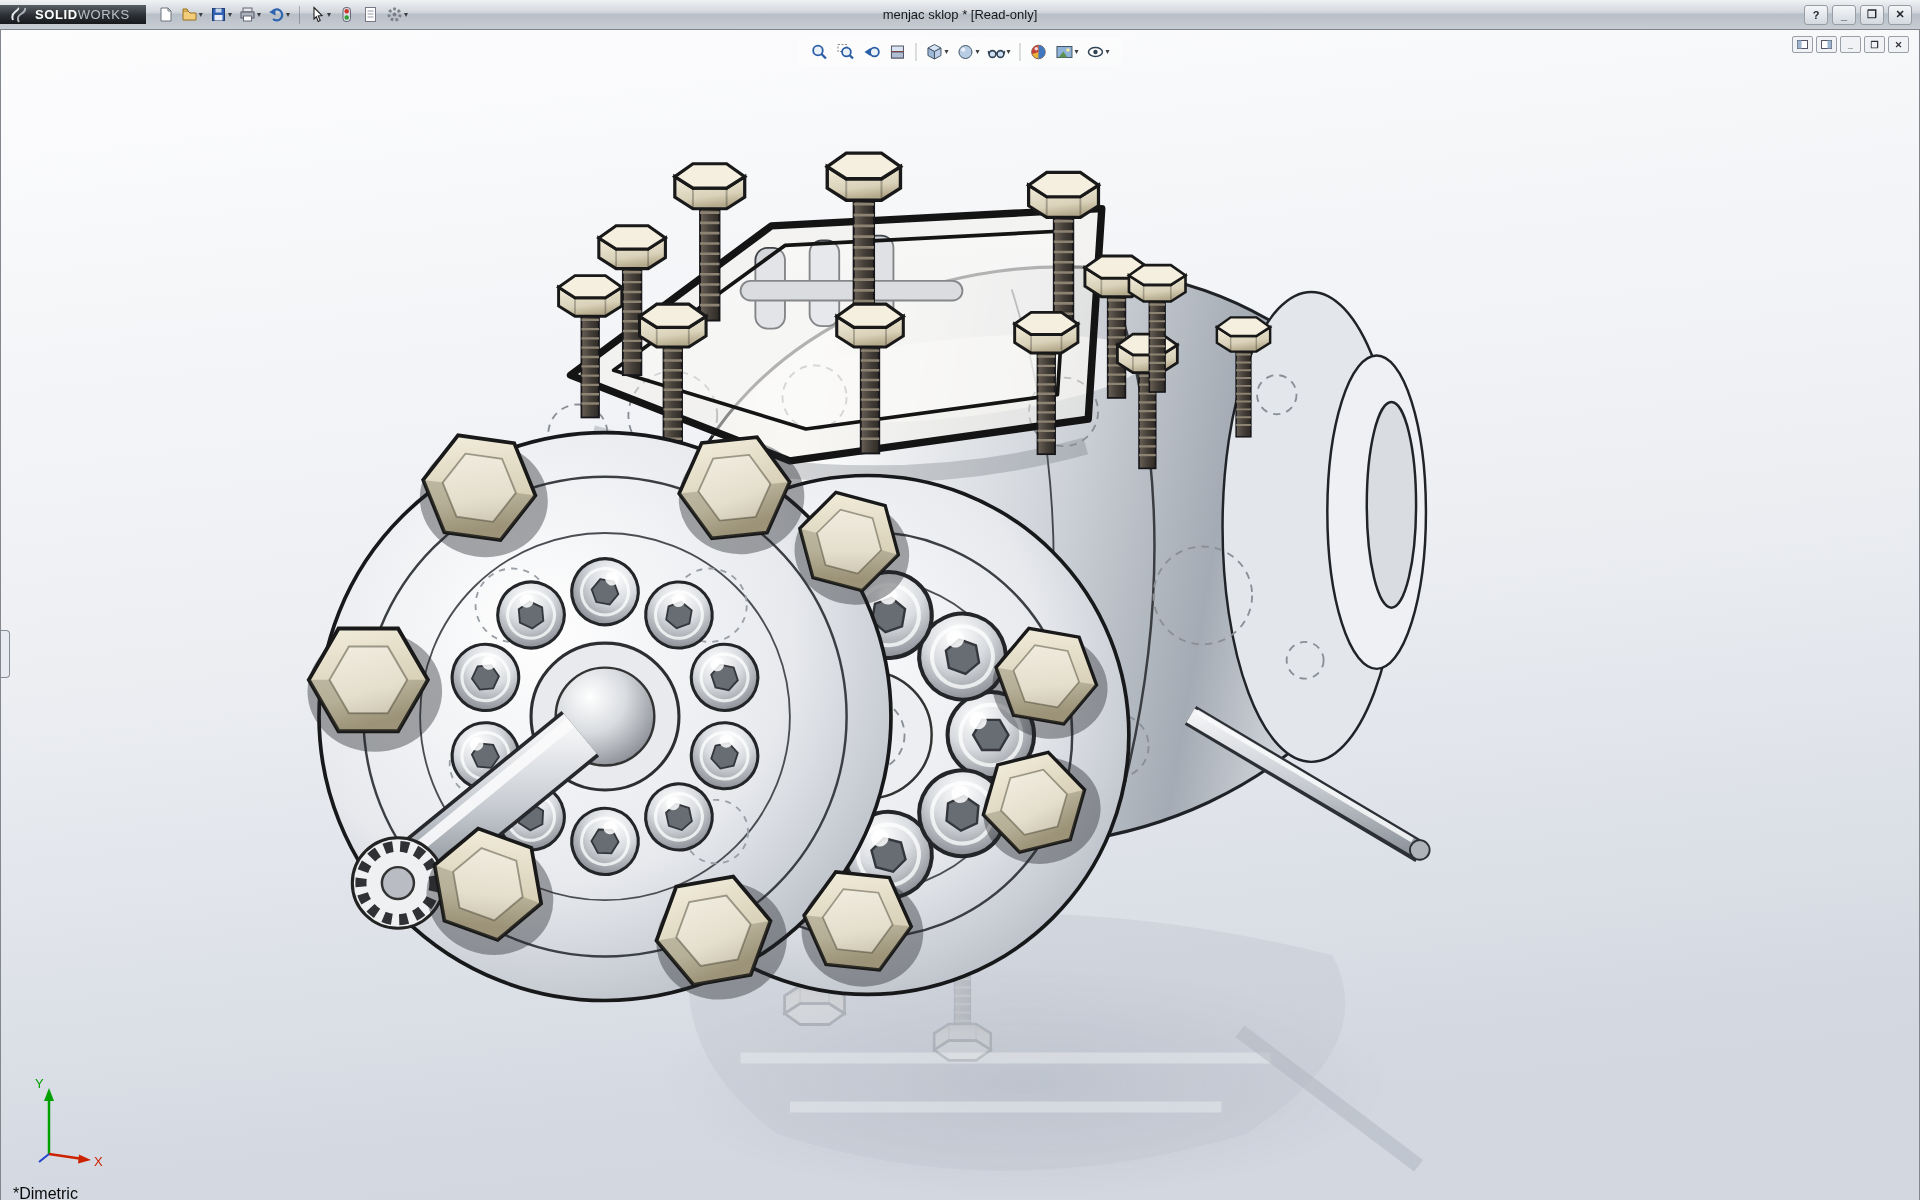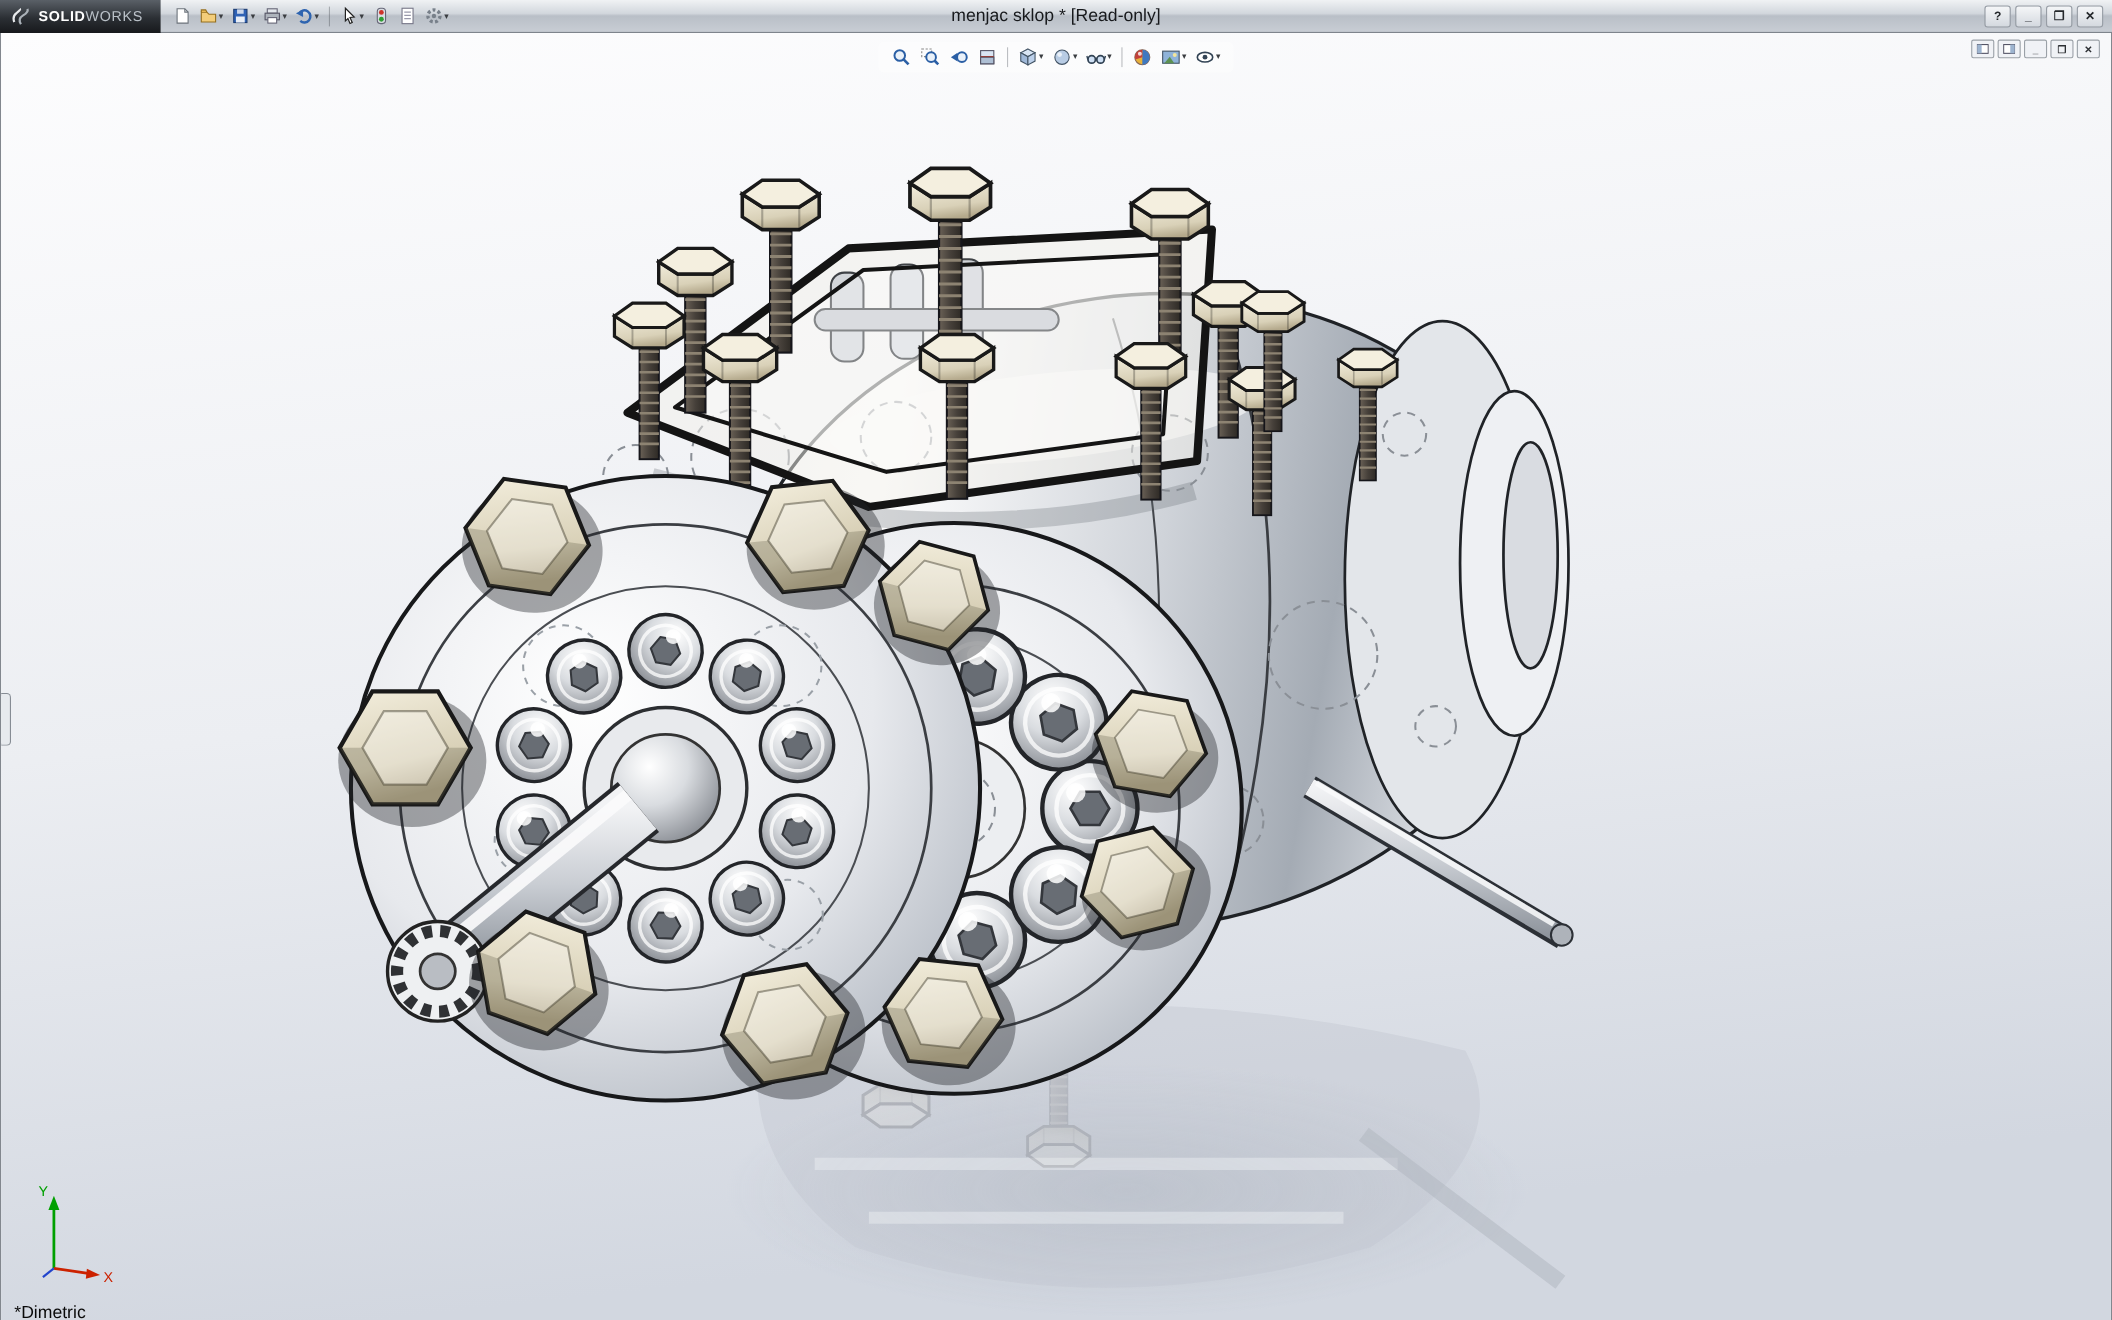--- a/index.html
+++ b/index.html
@@ -4,29 +4,29 @@
 <style>
   * { margin:0; padding:0; box-sizing:border-box; }
   html,body { width:1920px; height:1200px; overflow:hidden; font-family:"Liberation Sans",sans-serif; background:#cfd4dc; }
 
   
   .titlebar{
     height:30px; display:flex; align-items:center; position:relative; z-index:10;
     background:linear-gradient(#f0f2f4 0%, #d2d7dd 42%, #b9bfc7 50%, #c8cdd4 100%);
     border-bottom:1px solid #7e848c;
   }
-  .logo{ height:30px; display:flex; align-items:center; gap:7px; padding:0 16px 0 10px;
+  .logo{ height:19px; display:flex; align-items:center; gap:7px; padding:0 16px 0 10px;
     background:linear-gradient(#5a6067,#2b2f34 55%,#17191c); }
   .logo-text{ color:#fff; font-weight:bold; font-size:13px; letter-spacing:.6px; }
   .logo-text .works{ color:#b9c0c7; font-weight:normal; }
   .qat{ display:flex; align-items:center; gap:1px; padding:0 8px; }
   .tb-btn{ display:flex; align-items:center; height:24px; padding:0 3px; border-radius:3px; cursor:default; }
   .caret{ font-size:8px; color:#3a3d41; margin-left:1px; line-height:1; }
   .tb-sep{ width:1px; height:18px; background:rgba(60,65,72,.35); margin:0 5px; }
-  .window-title{ position:absolute; left:50%; transform:translateX(-50%); font-size:16px; color:#17191c; white-space:nowrap; }
+  .window-title{ position:absolute; left:50%; transform:translateX(-50%); font-size:13px; color:#17191c; white-space:nowrap; }
   .win-controls{ margin-left:auto; display:flex; align-items:center; gap:4px; padding-right:8px; }
   .win-btn{ min-width:24px; height:20px; display:flex; align-items:center; justify-content:center;
     font-size:11px; font-weight:bold; color:#24272b;
     background:linear-gradient(#f5f6f8,#d4d9df); border:1px solid #979da5; border-radius:3px; }
 
   
   .viewport{ position:relative; width:1920px; height:1170px; overflow:hidden;
     border-left:1px solid #82878e; border-right:1px solid #82878e; background:#fff; }
   .model-svg{ position:absolute; inset:0; width:100%; height:100%; display:block; }
 

